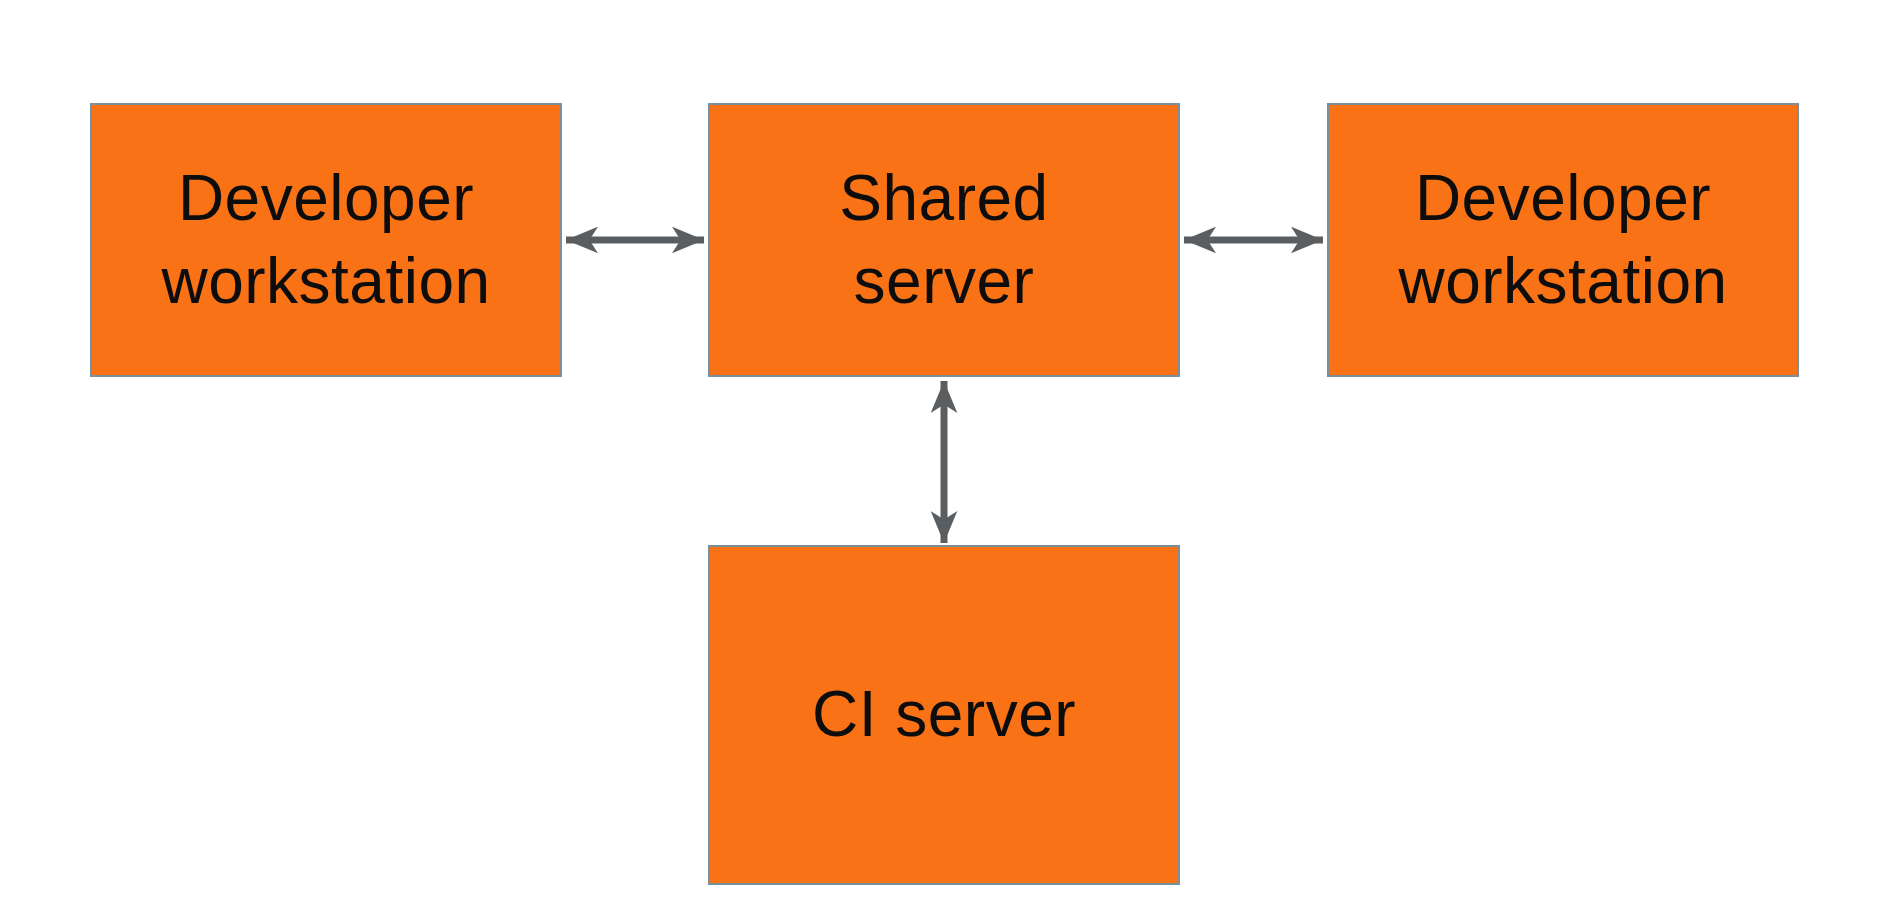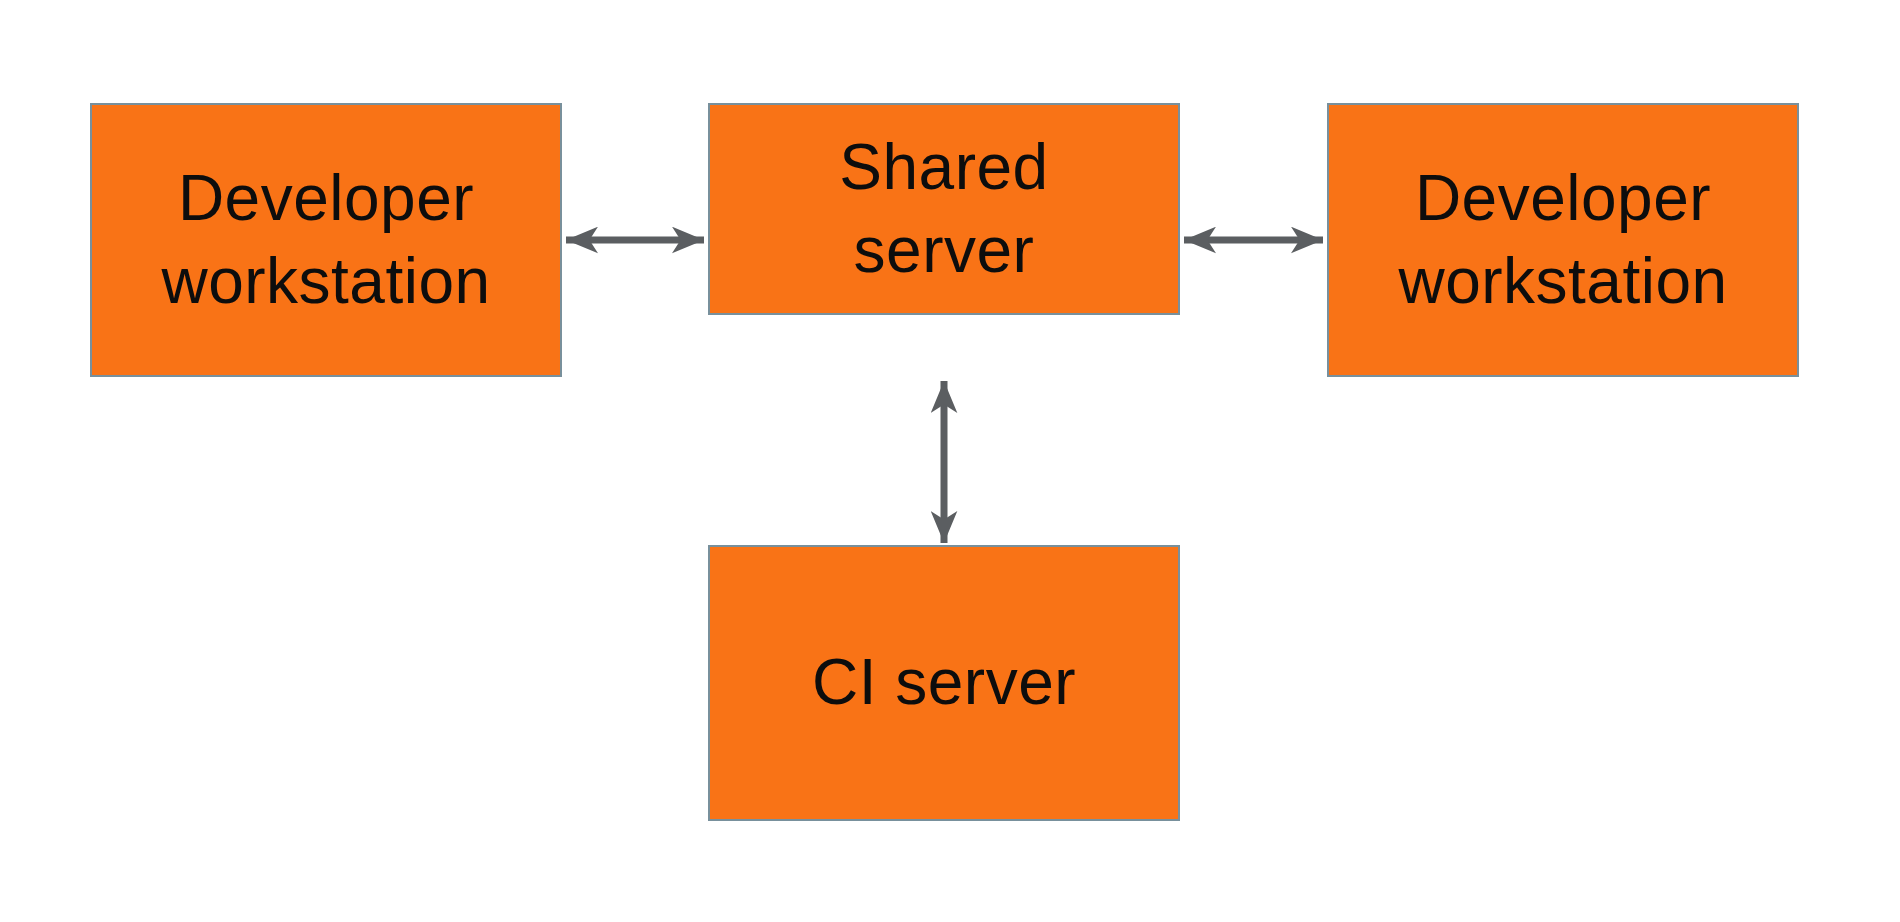--- a/index.html
+++ b/index.html
@@ -24,23 +24,23 @@
     flex-direction: column;
     align-items: center;
     justify-content: center;
     text-align: center;
     color: #0d0d0d;
     font-size: 64px;
     line-height: 1.3;
     letter-spacing: 0.5px;
   }
   #node-dev-left   { left: 90px;   top: 103px; width: 472px; height: 274px; }
-  #node-cache      { left: 708px;  top: 103px; width: 472px; height: 212px; }
+  #node-cache      { left: 708px;  top: 103px; width: 472px; height: 274px; }
   #node-dev-right  { left: 1327px; top: 103px; width: 472px; height: 274px; }
-  #node-ci         { left: 708px;  top: 545px; width: 472px; height: 276px; }
+  #node-ci         { left: 708px;  top: 545px; width: 472px; height: 340px; }
   .edges-layer {
     position: absolute;
     left: 0;
     top: 0;
     width: 1900px;
     height: 922px;
     pointer-events: none;
   }
 </style>
 </head>

